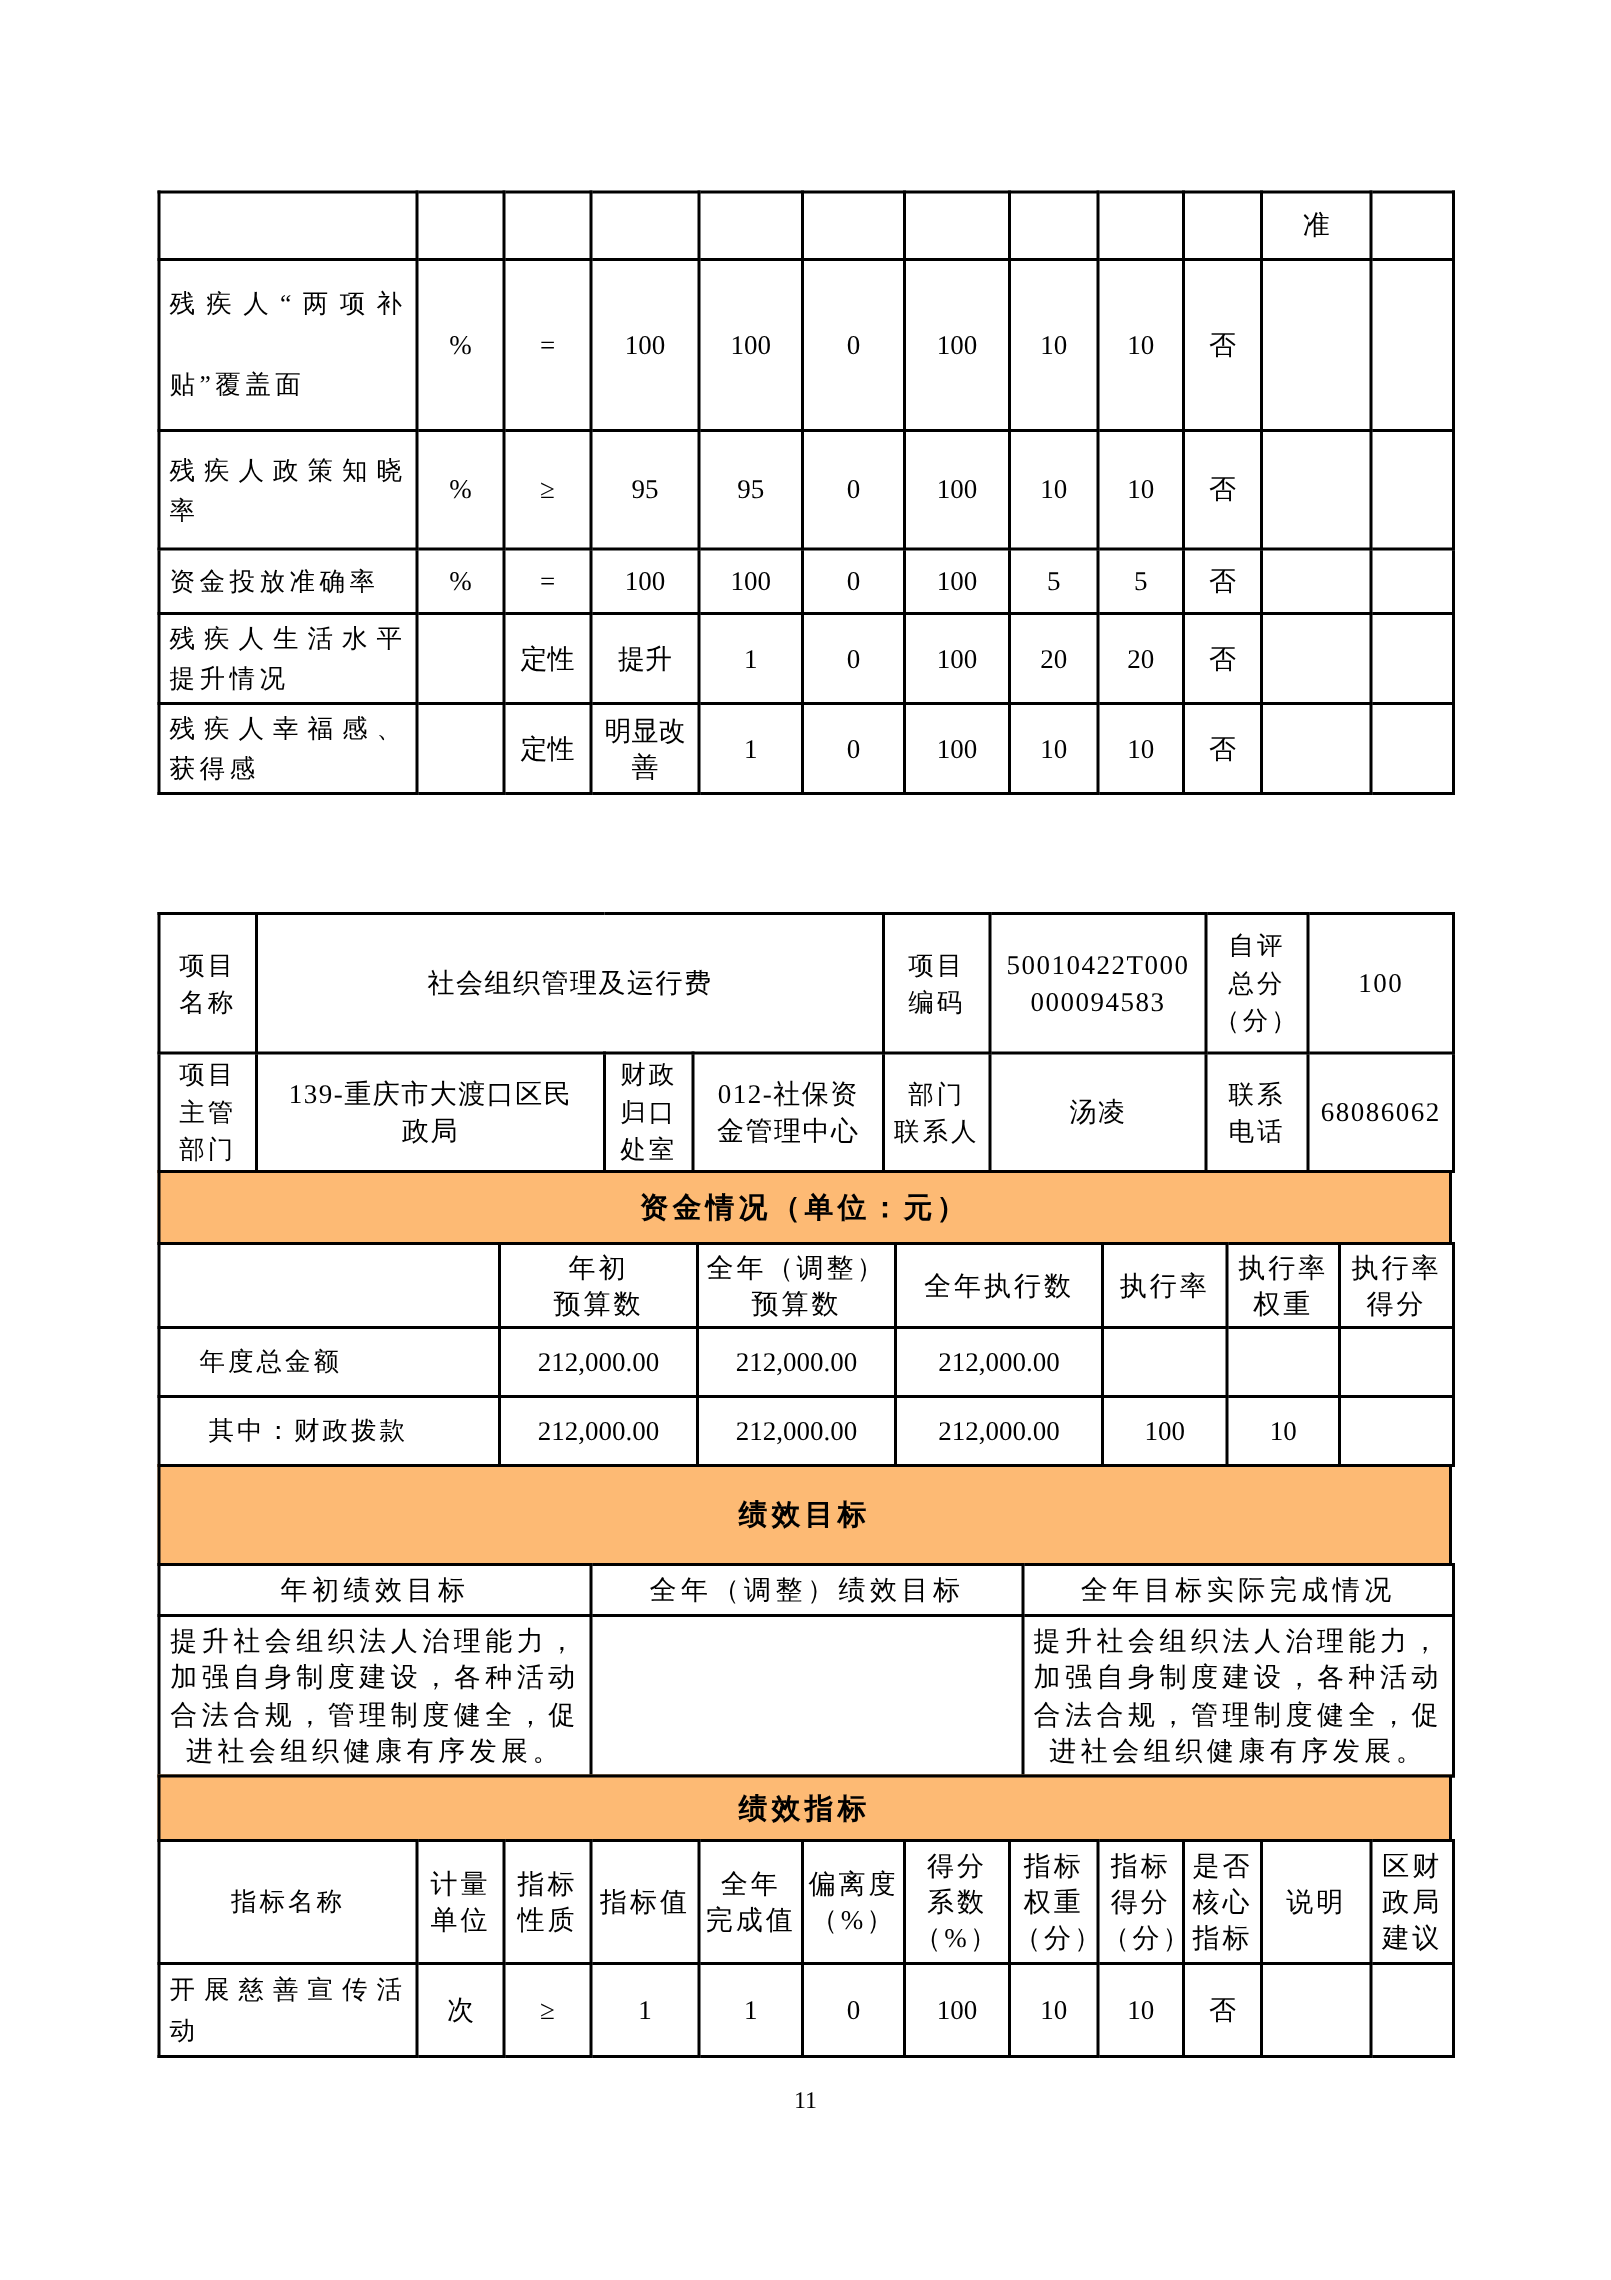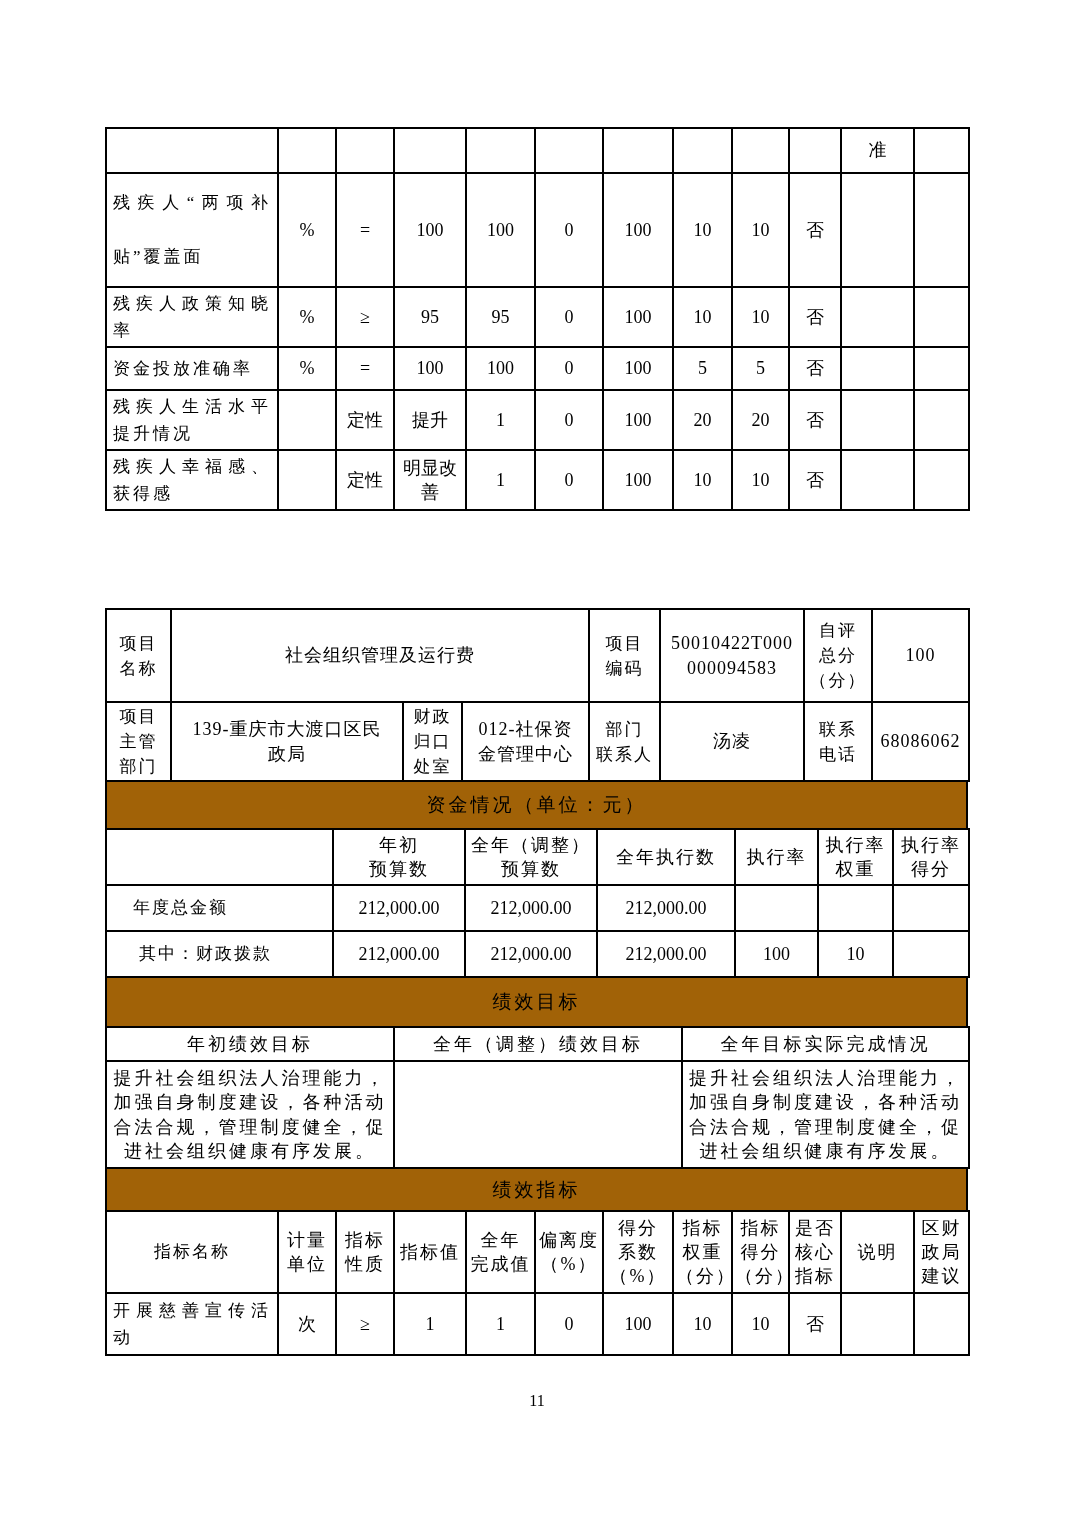--- a/index.html
+++ b/index.html
@@ -42,42 +42,42 @@
   .t12 td:first-child {
     text-align: justify;
     text-justify: inter-character;
     letter-spacing: 3px;
     line-height: 27px;
     padding: 2px 6px;
     font-size: 17px;
   }
   .tA tr:nth-child(1) { height: 45px; }
   .tA tr:nth-child(2) { height: 111px; }
-  .tA tr:nth-child(3) { height: 60px; }
+  .tA tr:nth-child(3) { height: 79px; }
   .tA tr:nth-child(4) { height: 43px; }
   .tA tr:nth-child(5) { height: 43px; }
   .tA tr:nth-child(6) { height: 55px; }
   .tA tr:nth-child(7) { height: 57px; }
   .tA tr:nth-child(2) td:first-child { line-height: 54px; }
 
   
   .tB1 .r1 { height: 93px; }
   .tB1 .r2 { height: 78px; }
   .tB1 .lbl { letter-spacing: 2px; line-height: 25px; font-size: 17px; }
   .tB1 td { letter-spacing: 1px; }
 
   
   .band {
     border: 2px solid #000; margin-top: -2px;
     height: 50px;
     display: flex; align-items: center; justify-content: center;
-    font-weight: normal; font-size: 19px; letter-spacing: 3px;
-    background: #a16207;
-  }
-  .band-goals { height: 52px; }
+    font-weight: bold; font-size: 19px; letter-spacing: 3px;
+    background: #fdba74;
+  }
+  .band-goals { height: 68px; }
   .band-ind  { height: 45px; }
   table.grid { margin-top: -2px; }
   table.grid:first-child { margin-top: 0; }
 
   
   .fhead tr { height: 56px; }
   .fhead td { letter-spacing: 2px; line-height: 25px; font-size: 17px; }
   .fbody tr { height: 46px; }
   .fbody td:first-child { text-align: left; padding-left: 26px; letter-spacing: 2px; font-size: 17px; }
   .fbody tr:nth-child(2) td:first-child { padding-left: 32px; }

